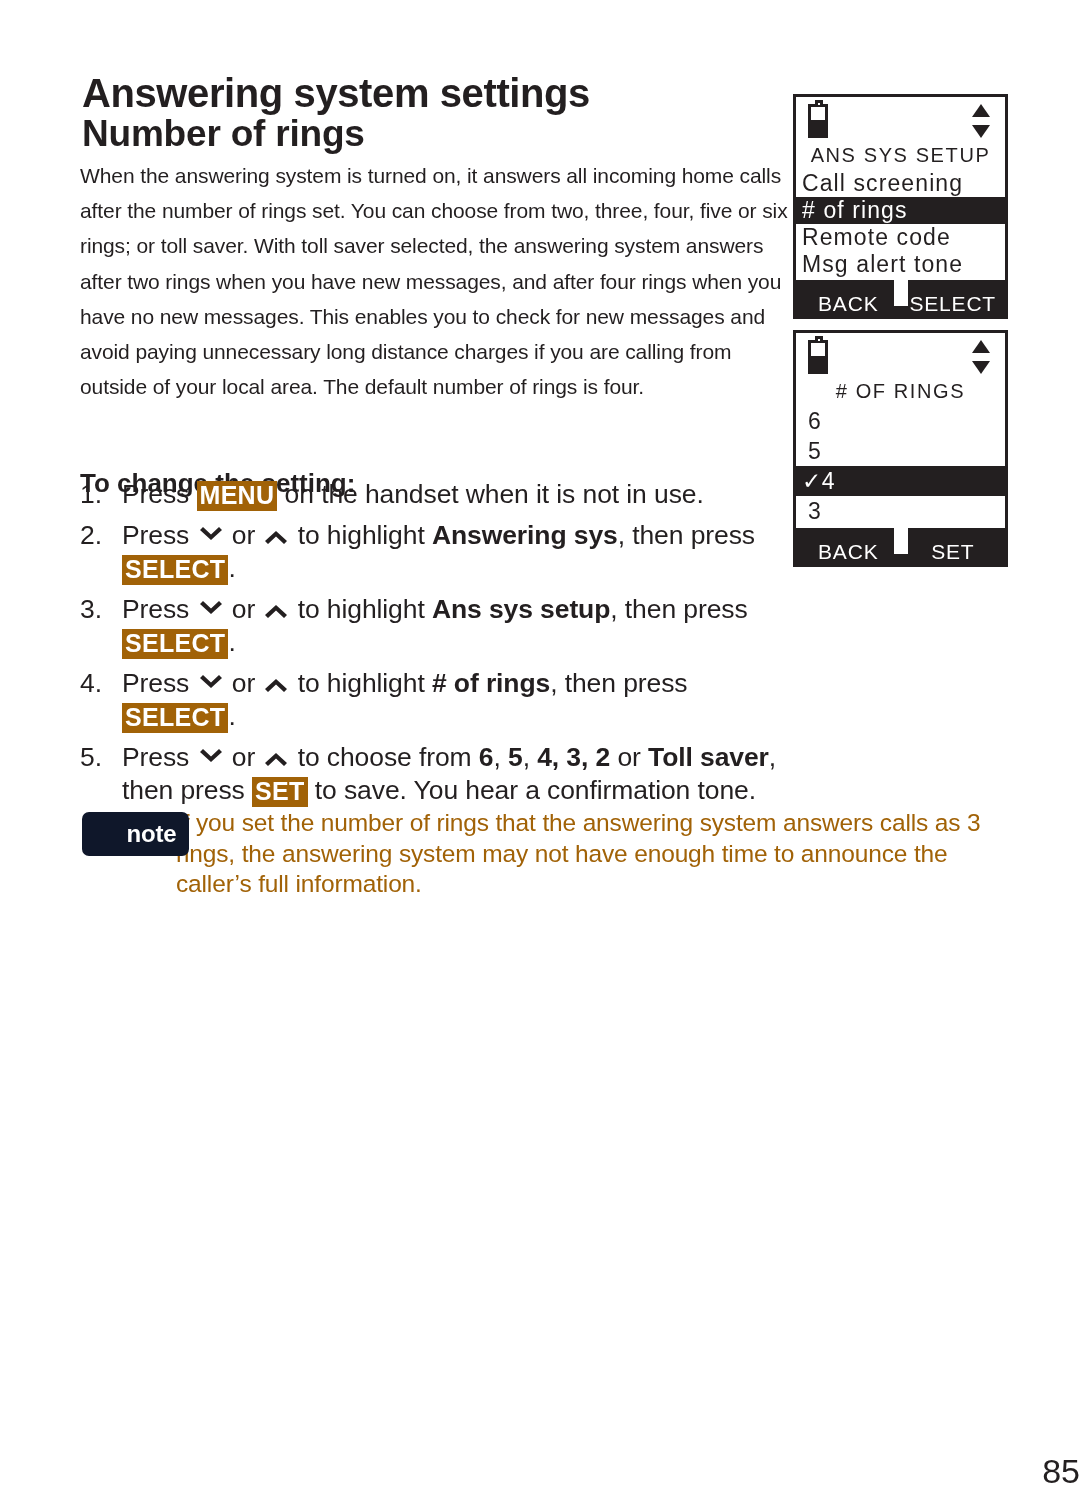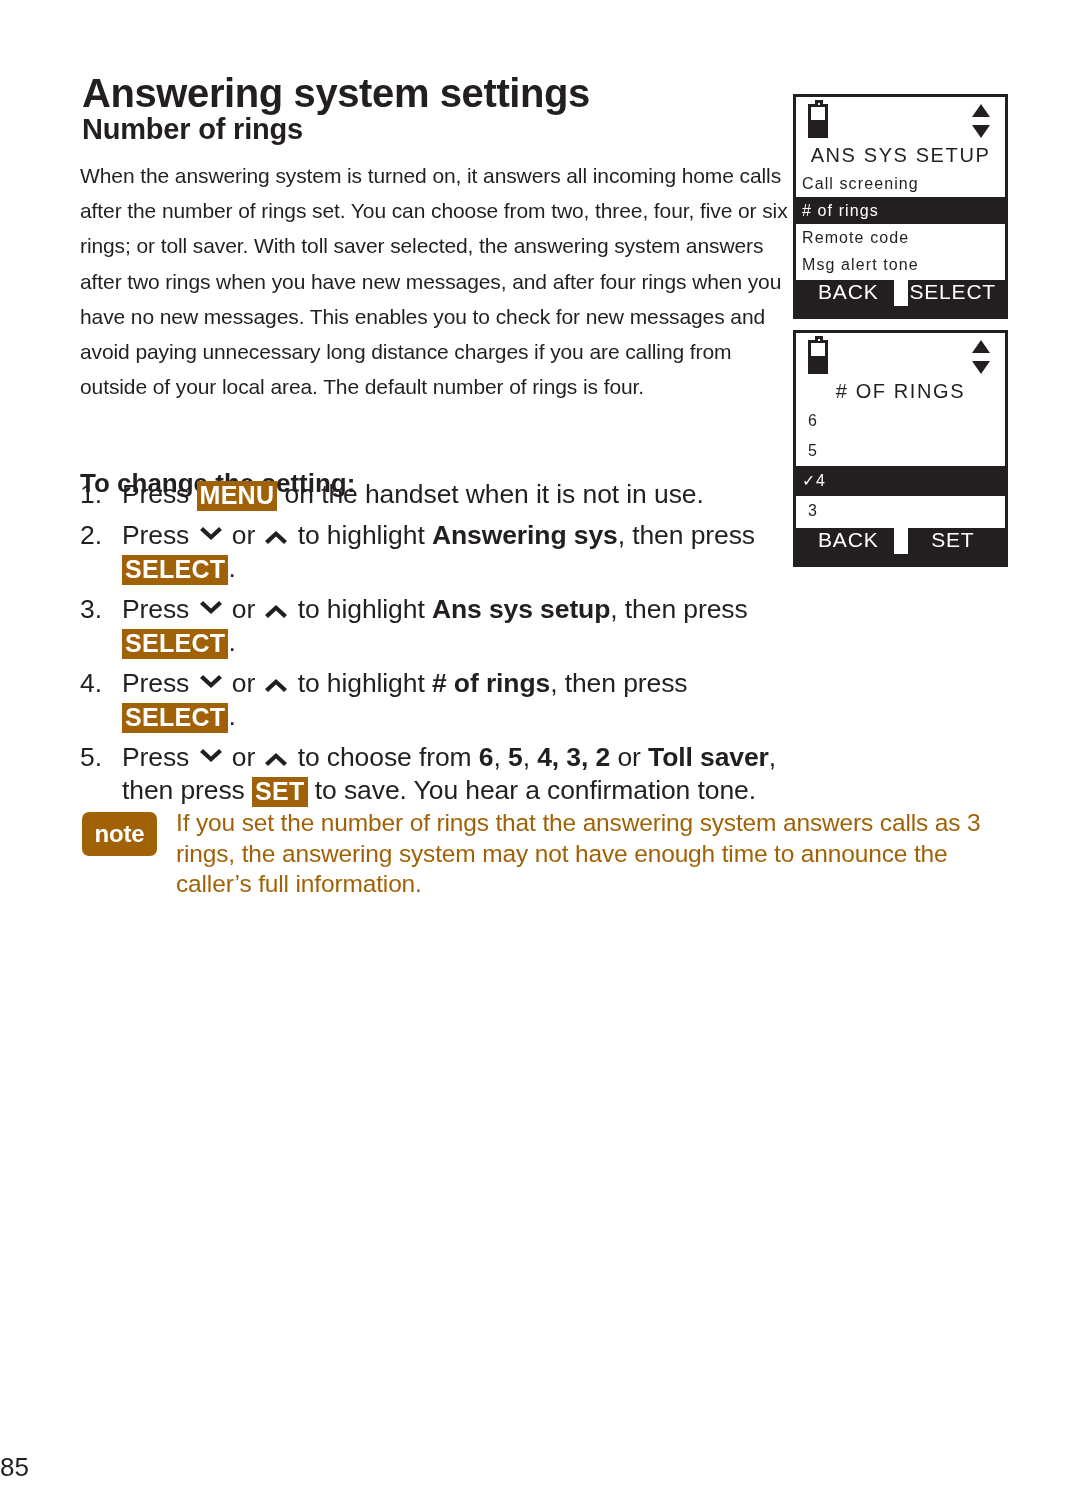--- a/index.html
+++ b/index.html
@@ -30,21 +30,21 @@
     font-weight: bold;
     letter-spacing: -0.4px;
     color: #231f20;
     white-space: nowrap;
   }
 
   .section-title {
     position: absolute;
     left: 82px;
     top: 97px;
-    font-size: 29px;
+    font-size: 37px;
     font-weight: bold;
     letter-spacing: -0.2px;
     color: #231f20;
     white-space: nowrap;
     margin-top: 16px;
   }
 
   .body-text {
     position: absolute;
     left: 80px;
@@ -120,46 +120,47 @@
     left: 82px;
     top: 808px;
     width: 905px;
   }
   .note-badge {
     position: absolute;
     left: 0;
     top: 4px;
     width: 75px;
     height: 44px;
-    background: #a16207;
+    background: #0f172a;
     border-radius: 7px;
     color: #ffffff;
     font-size: 24px;
     font-weight: bold;
     display: flex;
     align-items: center;
     justify-content: center;
     letter-spacing: -0.2px;
+    padding-left: 32px;
   }
   .note-text {
     margin-left: 94px;
     font-size: 24.5px;
     line-height: 30.5px;
     color: #a16207;
     letter-spacing: -0.15px;
   }
 
   
   .page-number {
     position: absolute;
     left: 0;
     right: 0;
     top: 1452px;
-    text-align: left;
-    font-size: 26px;
+    text-align: right;
+    font-size: 34px;
     color: #231f20;
   }
 
   
   .lcd {
     position: absolute;
     width: 215px;
     background: #ffffff;
     border: 3px solid #231f20;
     box-sizing: border-box;
@@ -205,21 +206,21 @@
   .lcd-title {
     text-align: center;
     font-size: 20px;
     letter-spacing: 1.6px;
     color: #231f20;
     padding: 0 0 3px 0;
     font-family: "Liberation Sans", sans-serif;
     white-space: nowrap;
   }
   .lcd-row {
-    font-size: 16px;
+    font-size: 23px;
     letter-spacing: 1.1px;
     color: #231f20;
     padding: 1px 0 1px 6px;
     white-space: nowrap;
     line-height: 25px;
   }
   .lcd-row.selected {
     background: #231f20;
     color: #ffffff;
   }
@@ -228,21 +229,21 @@
 
   .lcd-list { padding-bottom: 2px; }
   .lcd-list-2 .lcd-row { line-height: 28px; }
 
   
   .softkeys {
     position: relative;
     height: 36px;
     background: #231f20;
     display: flex;
-    align-items: flex-start;
+    align-items: flex-end;
   }
   .softkey {
     flex: 1;
     text-align: center;
     color: #ffffff;
     font-size: 21px;
     letter-spacing: 0.8px;
     white-space: nowrap;
   }
   .notch {

